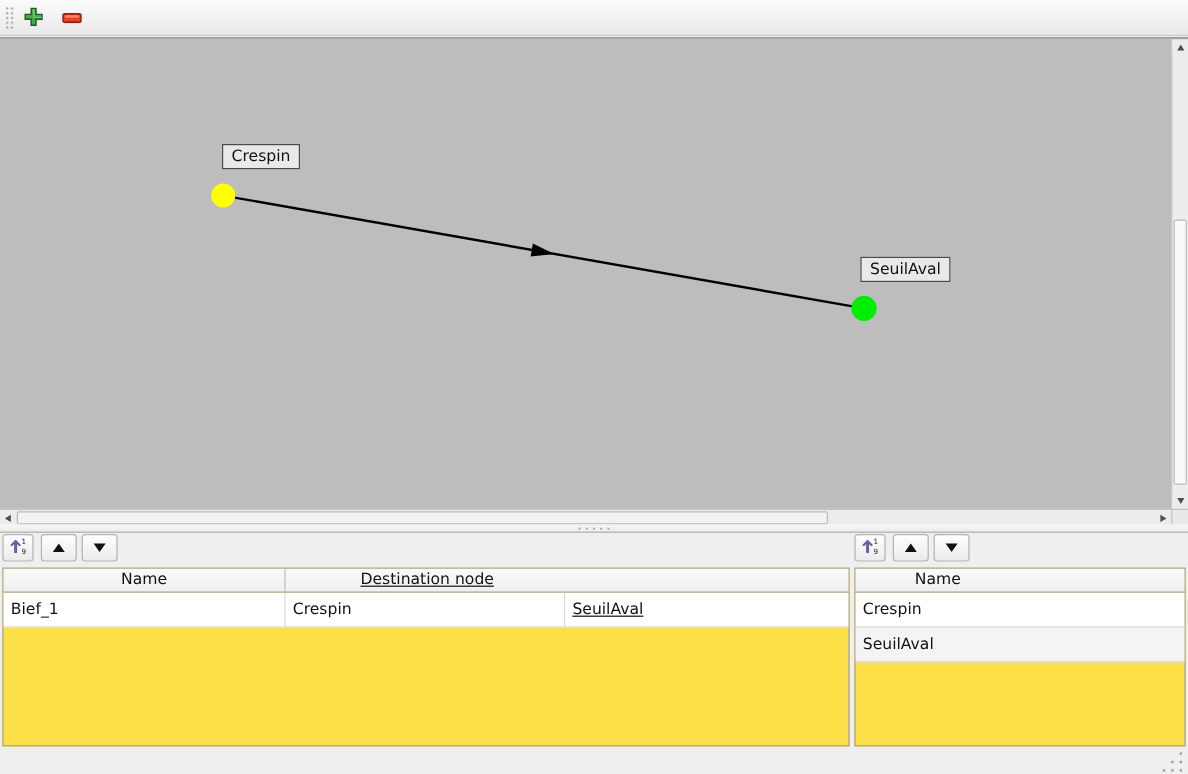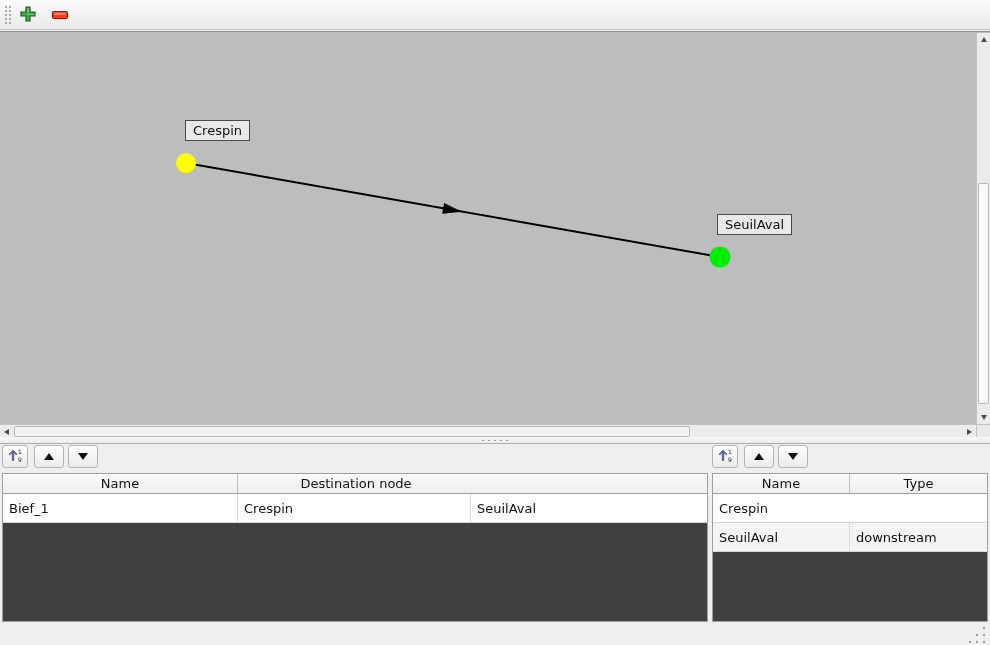--- a/index.html
+++ b/index.html
@@ -52,34 +52,34 @@
   .splitter-dots { position:absolute; left:480px; top:2px; width:32px; height:3px;
     background-image:radial-gradient(#9a9a9a 1px, transparent 1.1px); background-size:6px 3px; }
   
   .mini-btn { position:absolute; top:445px; height:23px; border:1px solid #b3b3b3; border-radius:3px;
     background:linear-gradient(#fefefe,#ebebeb); display:flex; align-items:center; justify-content:center; cursor:pointer; }
   .mini-btn.sort { width:26px; }
   .mini-btn.mv { width:30px; }
   .arr-up { width:0; height:0; border-left:5px solid transparent; border-right:5px solid transparent; border-bottom:7px solid #111; }
   .arr-down { width:0; height:0; border-left:5px solid transparent; border-right:5px solid transparent; border-top:7px solid #111; }
   
-  .dtable { position:absolute; top:473px; background:#404040; border:1px solid #9f9f9f; }
+  .dtable { position:absolute; top:473px; background:#fde047; border:1px solid #9f9f9f; }
   .dtable.left { left:2px; width:706px; height:149px; }
   .dtable.right { left:712px; width:276px; height:149px; }
   .thead { display:flex; height:20px; background:linear-gradient(#fafafa,#efefef);
     border-bottom:1px solid #9f9f9f; }
   .th { display:flex; align-items:center; justify-content:center; font-size:13px; color:#111;
     border-right:1px solid #bdbdbd; }
   .th:last-child { border-right:none; }
   .trow { display:flex; height:29px; border-bottom:1px solid #d6d6d6; background:#fff; }
   .trow.alt { background:#f4f4f4; }
   .td { display:flex; align-items:center; padding-left:6px; font-size:13px; color:#111;
     border-right:1px solid #dadada; overflow:hidden;text-align:right; }
   .td:last-child { border-right:none; }
-  .w3a { width:235px; } .w3b { width:233px; } .w3c { width:236px; }
+  .w3a { width:235px; } .w3b { width:233px; } .w3c { width:236px;text-decoration:underline; }
   .w2 { width:137px; }
   
   .statusbar { position:absolute; left:0; top:623px; width:990px; height:22px; background:#efefef; }
   .size-grip { position:absolute; right:3px; bottom:2px; width:18px; height:16px; cursor:nwse-resize; }
   .size-grip i { position:absolute; width:2px; height:2px; background:#9c9c9c; }
 </style>
 </head>
 <body>
 
 <div class="toolbar">
@@ -181,28 +181,26 @@
   <div class="trow">
     <div class="td w3a">Bief_1</div>
     <div class="td w3b">Crespin</div>
     <div class="td w3c">SeuilAval</div>
   </div>
 </div>
 
 <div class="dtable right">
   <div class="thead">
     <div class="th w2">Name</div>
-    <div class="th w2">Type</div>
   </div>
   <div class="trow">
     <div class="td w2">Crespin</div>
   </div>
   <div class="trow alt">
     <div class="td w2">SeuilAval</div>
-    <div class="td w2">downstream</div>
   </div>
 </div>
 
 <div class="statusbar">
   <div class="size-grip">
     <i style="left:14px; top:0;"></i>
     <i style="left:7px;  top:7px;"></i>
       <i style="left:14px; top:7px;"></i>
     <i style="left:0;    top:14px;"></i>
       <i style="left:7px; top:14px;"></i>

